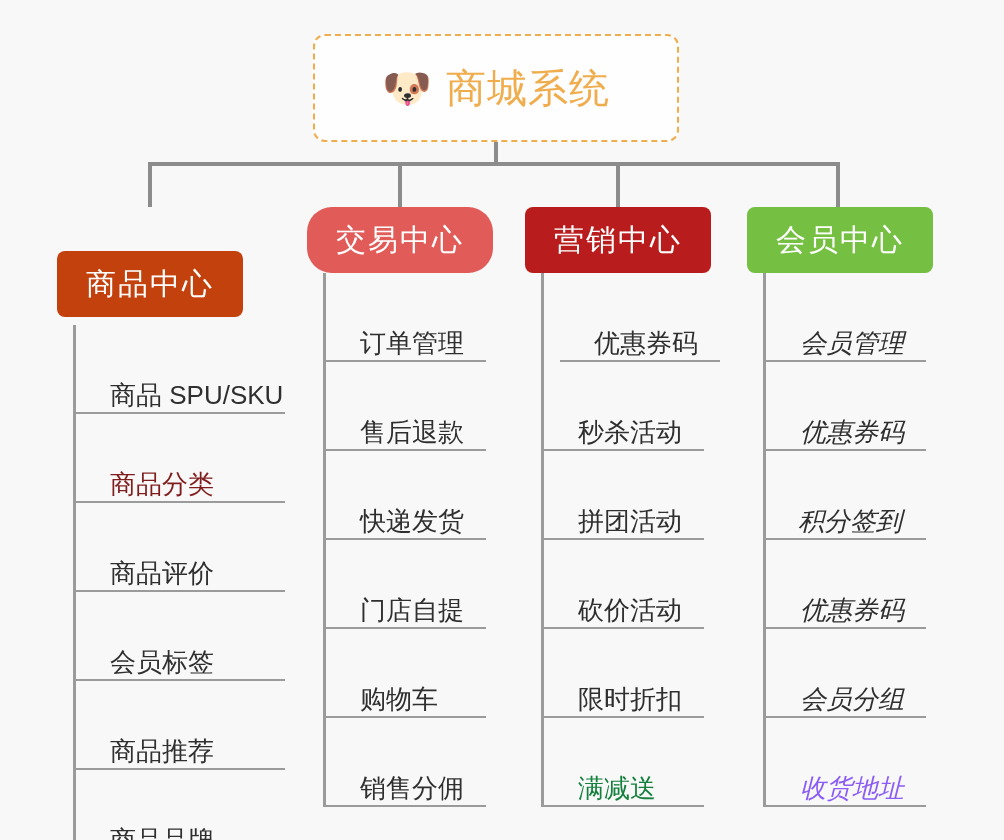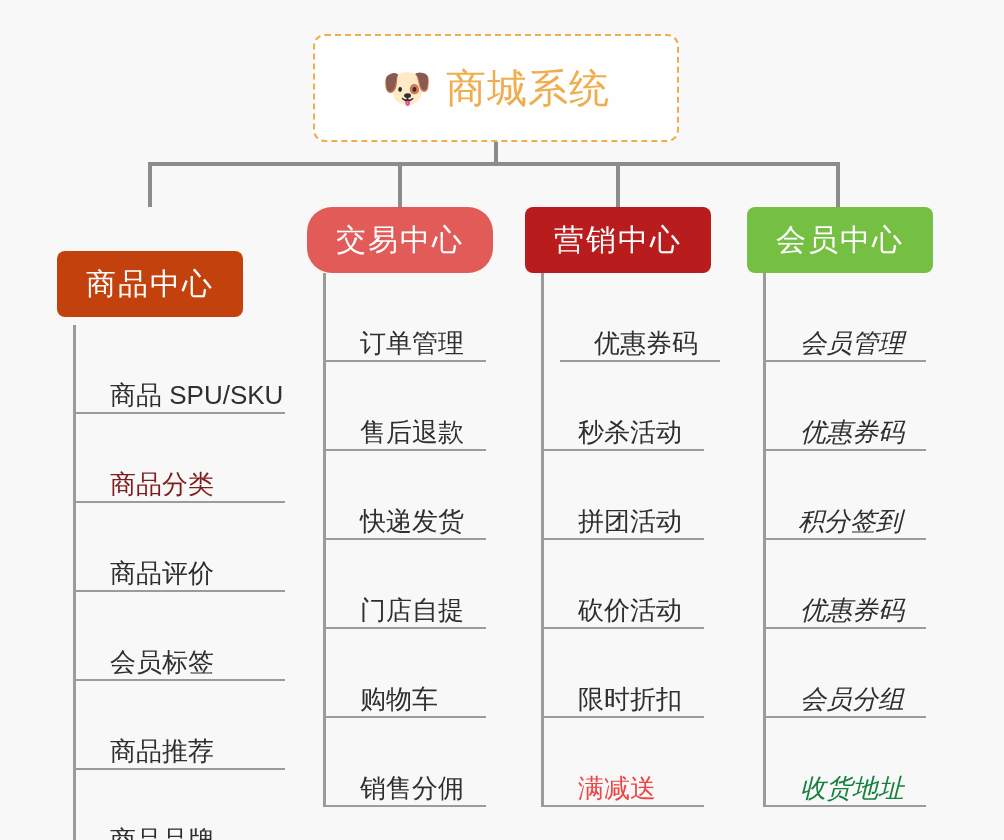--- a/index.html
+++ b/index.html
@@ -198,21 +198,21 @@
       <div class="leaf" style="border-bottom-color: rgb(155, 155, 155);">
           <span class="leaf-label" style="color: rgb(47, 47, 47);">拼团活动</span>
         </div>
       <div class="leaf" style="border-bottom-color: rgb(155, 155, 155);">
           <span class="leaf-label" style="color: rgb(47, 47, 47);">砍价活动</span>
         </div>
       <div class="leaf" style="border-bottom-color: rgb(155, 155, 155);">
           <span class="leaf-label" style="color: rgb(47, 47, 47);">限时折扣</span>
         </div>
       <div class="leaf" style="border-bottom-color: rgb(155, 155, 155);">
-          <span class="leaf-label" style="color: #ef4444; text-align: center;">满减送</span>
+          <span class="leaf-label" style="color: #15803d; text-align: center;">满减送</span>
         </div>
     </div>
   </div>
 
   <div class="column col-3">
     <div class="cat-box" style="background: rgb(117, 192, 67);">
       <span>会员中心</span>
     </div>
     <div class="leaves" style="border-left-color: rgb(155, 155, 155);">
       <div class="leaf" style="border-bottom-color: rgb(155, 155, 155);">
@@ -224,18 +224,18 @@
       <div class="leaf" style="border-bottom-color: rgb(155, 155, 155); padding-left: 32px;">
           <span class="leaf-label" style="color: rgb(47, 47, 47);">积分签到</span>
         </div>
       <div class="leaf" style="border-bottom-color: rgb(155, 155, 155);">
           <span class="leaf-label" style="color: rgb(47, 47, 47);">优惠券码</span>
         </div>
       <div class="leaf" style="border-bottom-color: rgb(155, 155, 155);">
           <span class="leaf-label" style="color: rgb(47, 47, 47);">会员分组</span>
         </div>
       <div class="leaf" style="border-bottom-color: rgb(155, 155, 155);">
-          <span class="leaf-label" style="color: #15803d;">收货地址</span>
+          <span class="leaf-label" style="color: #8b5cf6;">收货地址</span>
         </div>
     </div>
   </div>
 
 </div>
 
 </body></html>

